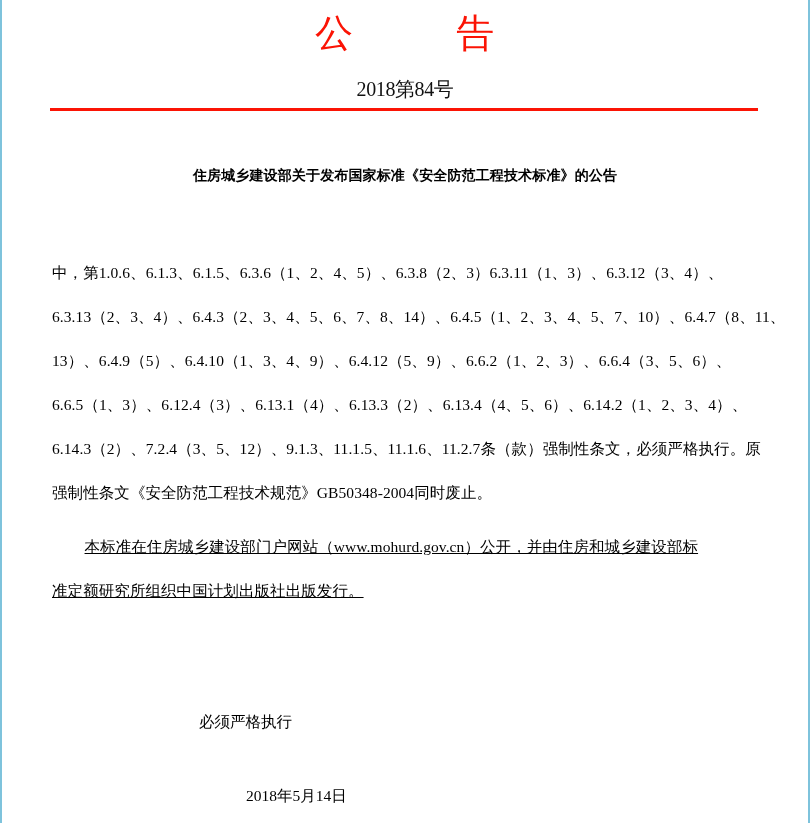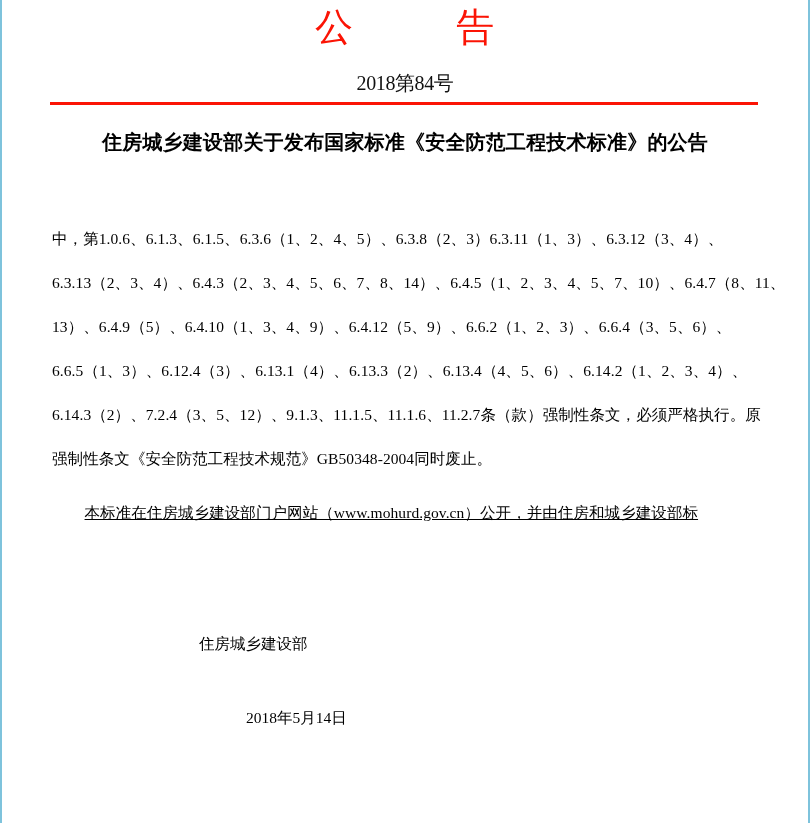--- a/index.html
+++ b/index.html
@@ -27,21 +27,21 @@
   }
 
   .page-inner {
     position: relative;
     width: 100%;
     height: 100%;
   }
 
   
   .masthead {
-    padding-top: 4px;
+    padding-top: 10px;
     text-align: center;
   }
   .doc-heading {
     color: #fb1405;
     font-family: "Liberation Serif", "DejaVu Serif", serif;
     font-size: 38px;
     line-height: 46px;
     font-weight: 400;
     letter-spacing: 0.02em;
     white-space: pre;
@@ -57,23 +57,23 @@
   }
   .red-rule {
     height: 3px;
     background: #fb1405;
     margin: 8px 50px 0 48px;
   }
 
   
   .doc-title {
     margin: 0;
-    padding-top: 24px;
+    padding-top: 52px;
     text-align: center;
-    font-size: 20px;
+    font-size: 14px;
     line-height: 26px;
     font-weight: bold;
     letter-spacing: 0.01em;
     color: #000000;
   }
 
   
   .body-block {
     padding: 0 46px 0 50px;
   }
@@ -128,23 +128,24 @@
         <div>中，第1.0.6、6.1.3、6.1.5、6.3.6（1、2、4、5）、6.3.8（2、3）6.3.11（1、3）、6.3.12（3、4）、</div>
         <div>6.3.13（2、3、4）、6.4.3（2、3、4、5、6、7、8、14）、6.4.5（1、2、3、4、5、7、10）、6.4.7（8、11、</div>
         <div>13）、6.4.9（5）、6.4.10（1、3、4、9）、6.4.12（5、9）、6.6.2（1、2、3）、6.6.4（3、5、6）、</div>
         <div>6.6.5（1、3）、6.12.4（3）、6.13.1（4）、6.13.3（2）、6.13.4（4、5、6）、6.14.2（1、2、3、4）、</div>
         <div>6.14.3（2）、7.2.4（3、5、12）、9.1.3、11.1.5、11.1.6、11.2.7条（款）强制性条文，必须严格执行。原</div>
         <div>强制性条文《安全防范工程技术规范》GB50348-2004同时废止。</div>
       </div>
 
       <div class="para second">
         <div class="indent">本标准在住房城乡建设部门户网站（www.mohurd.gov.cn）公开，并由住房和城乡建设部标</div>
+        <div>准定额研究所组织中国计划出版社出版发行。</div>
       </div>
 
     </div>
 
     <div class="signature-block">
-      <p class="signer">住房城乡建设部</p>
+      <p class="signer">必须严格执行</p>
       <p class="sign-date">2018年5月14日</p>
     </div>
 
   </div>
 </div>
 
 </body></html>

